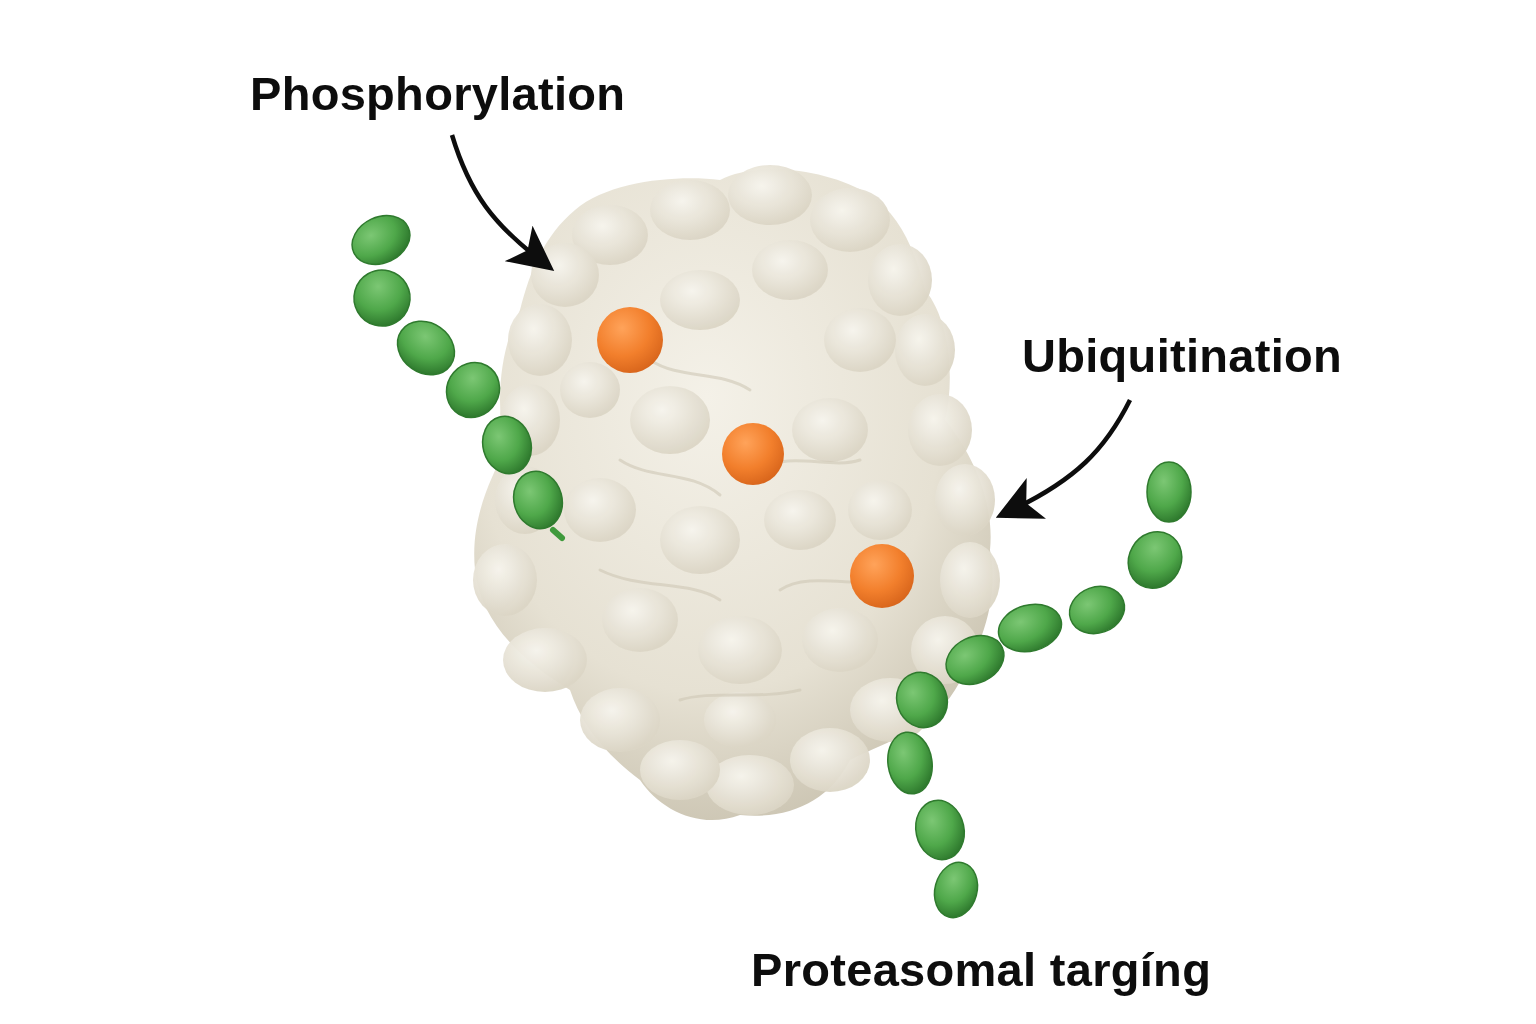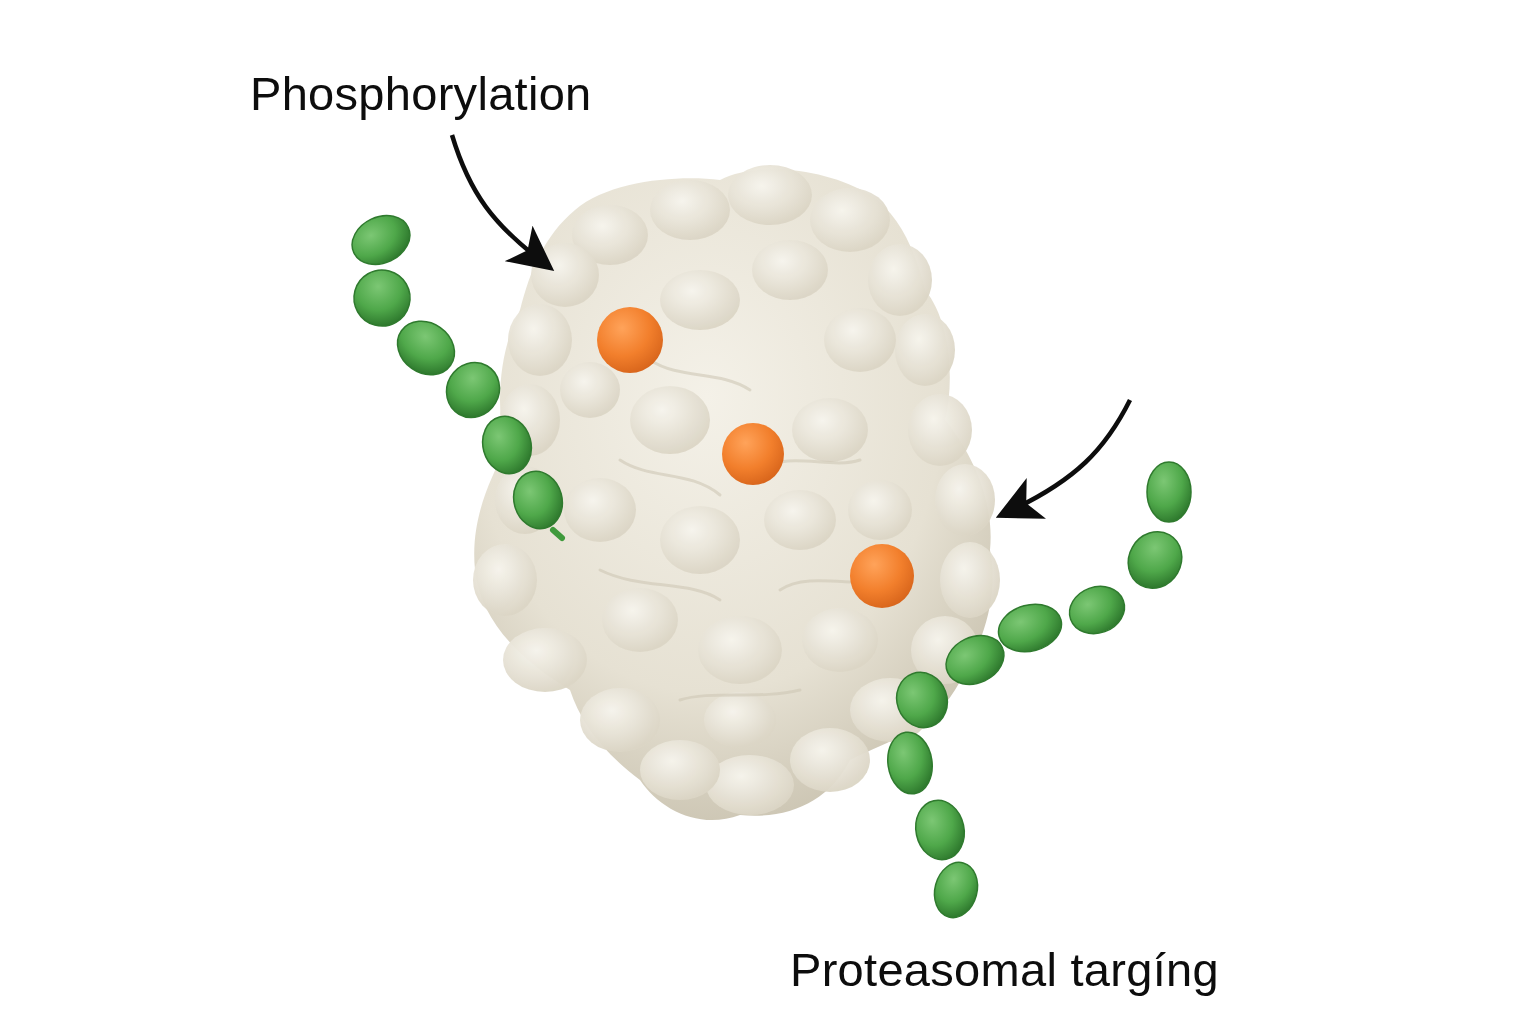--- a/index.html
+++ b/index.html
@@ -1,19 +1,19 @@
 <!DOCTYPE html>
 <html><head>
 <meta charset="utf-8">
 <style>
   html, body { margin: 0; padding: 0; background: #ffffff; }
   body { width: 1536px; height: 1024px; position: relative; overflow: hidden;
          font-family: "Liberation Sans", "DejaVu Sans", sans-serif; }
   .stage { position: absolute; left: 0; top: 0; width: 1536px; height: 1024px; }
-  .label { position: absolute; color: #0d0d0d; font-size: 47px; font-weight: 400;
+  .label { position: absolute; color: #0d0d0d; font-size: 47px; font-weight: 700;
            letter-spacing: 0.3px; white-space: nowrap; line-height: 1; }
   svg { position: absolute; left: 0; top: 0; }
 </style>
 </head>
 <body>
 
 <div class="stage">
 
   <svg width="1536" height="1024" viewBox="0 0 1536 1024">
     <defs>
@@ -123,14 +123,15 @@
       <ellipse cx="910" cy="763" rx="22" ry="31" transform="rotate(-8 910 763)" fill="url(#greenGrad)"></ellipse>
       <ellipse cx="940" cy="830" rx="24" ry="30" transform="rotate(-12 940 830)" fill="url(#greenGrad)"></ellipse>
       <ellipse cx="956" cy="890" rx="21" ry="28" transform="rotate(15 956 890)" fill="url(#greenGrad)"></ellipse>
     </g>
 
     <path d="M452,135 C470,195 495,225 540,260" fill="none" stroke="#0d0d0d" stroke-width="4.5" marker-end="url(#arrowHead)"></path>
     <path d="M1130,400 C1105,450 1075,480 1012,510" fill="none" stroke="#0d0d0d" stroke-width="4.5" marker-end="url(#arrowHead)"></path>
   </svg>
 
   <div class="label" style="left:250px; top:70px;">Phosphorylation</div>
-  <div class="label" style="left:790px; top:946px;">Proteasomal targíng</div>
+  <div class="label" style="left:1022px; top:332px;">Ubiquitination</div>
+  <div class="label" style="left:751px; top:946px;">Proteasomal targíng</div>
 </div>
 
 </body></html>

